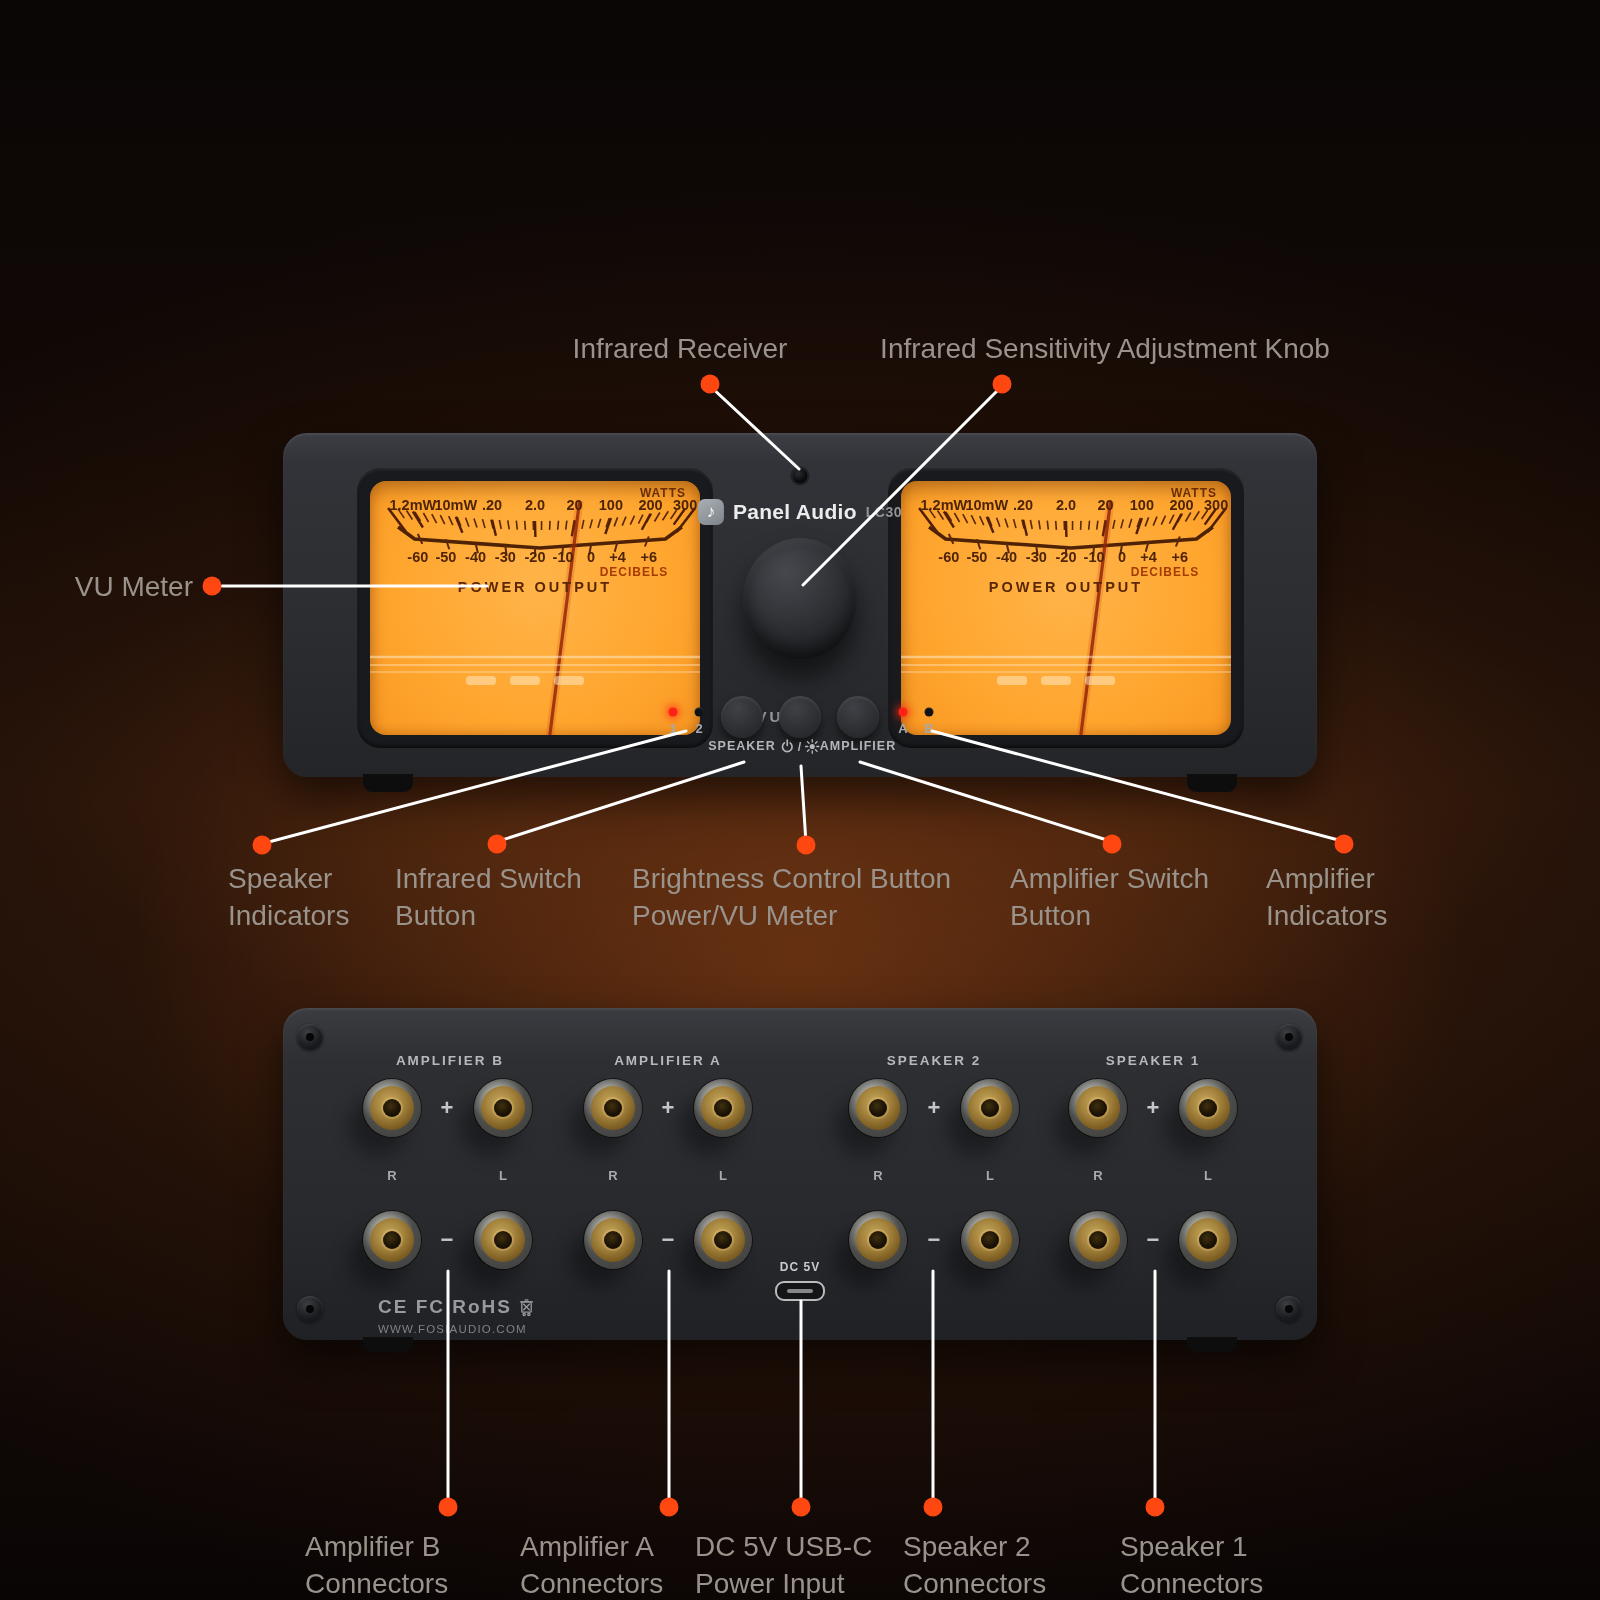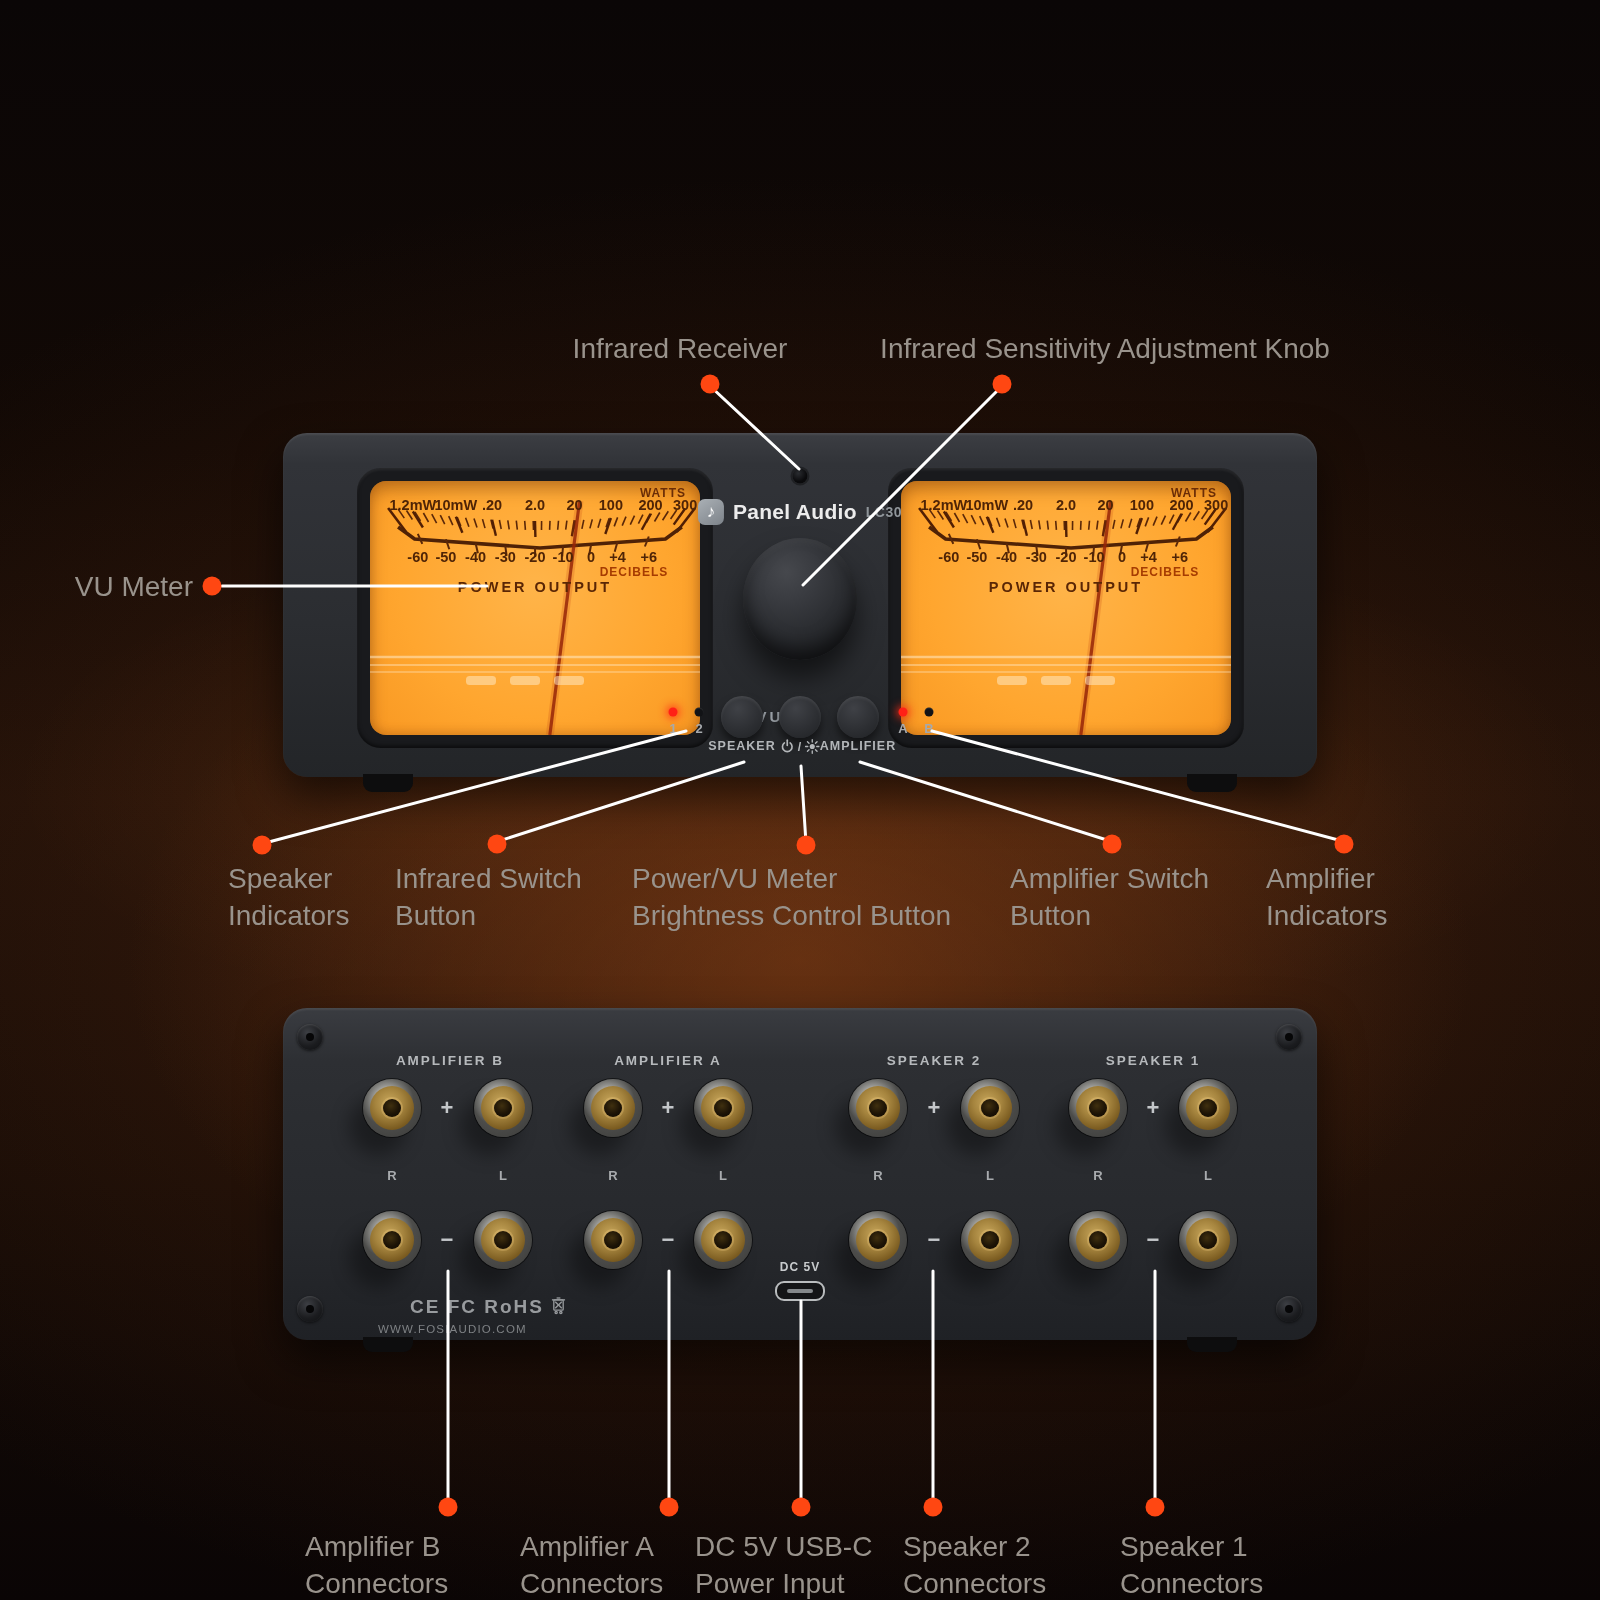--- a/index.html
+++ b/index.html
@@ -75,22 +75,22 @@
   .post::after{content:'';position:absolute;inset:20px;border-radius:50%;
     background:radial-gradient(circle at 44% 38%, #40300f 0%, #1c1306 55%, #0d0802 100%);
     box-shadow:0 0 0 2px rgba(255,215,140,.25);}
   .pol{position:absolute;transform:translate(-50%,-50%);color:#c3c6c9;font-size:22px;font-weight:700;}
   .chan{position:absolute;transform:translate(-50%,-50%);color:#a8abae;font-size:13px;font-weight:700;}
   .dclab{position:absolute;transform:translateX(-50%);color:#c8cbcd;font-size:12px;font-weight:700;letter-spacing:1px;top:252px;}
   .usbc{position:absolute;left:517px;top:283px;width:46px;height:16px;border:2px solid #b9bcbe;border-radius:9px;
     transform:translate(-50%,-50%);background:#141517;}
   .usbc::after{content:'';position:absolute;left:50%;top:50%;width:26px;height:4px;border-radius:2px;
     transform:translate(-50%,-50%);background:#84888b;}
-  .cert{position:absolute;left:95px;top:288px;display:flex;gap:7px;color:#989b9e;
-    font-size:19px;font-weight:700;letter-spacing:2px;margin-left:32px;}
+  .cert{position:absolute;left:95px;top:288px;display:flex;align-items:center;gap:7px;color:#989b9e;
+    font-size:19px;font-weight:700;letter-spacing:2px;}
   .site{position:absolute;left:95px;top:315px;color:#7e8184;font-size:11.5px;letter-spacing:1.2px;}
   
   svg.overlay{position:absolute;left:0;top:0;width:1600px;height:1600px;pointer-events:none;z-index:20;}
 </style>
 </head>
 <body>
 
 <div class="stage">
 
 
@@ -330,22 +330,22 @@
 
   <div class="co" style="left:228px;top:860px;">
     <div>Speaker</div>
       <div>Indicators</div>
     </div>
   <div class="co" style="left:395px;top:860px;">
     <div>Infrared Switch</div>
       <div>Button</div>
     </div>
   <div class="co" style="left:632px;top:860px;">
-    <div>Power/VU Meter</div>
-      <div>Brightness Control Button</div>
+    <div>Brightness Control Button</div>
+      <div>Power/VU Meter</div>
     </div>
   <div class="co" style="left:1010px;top:860px;">
     <div>Amplifier Switch</div>
       <div>Button</div>
     </div>
   <div class="co" style="left:1266px;top:860px;">
     <div>Amplifier</div>
       <div>Indicators</div>
     </div>
 

